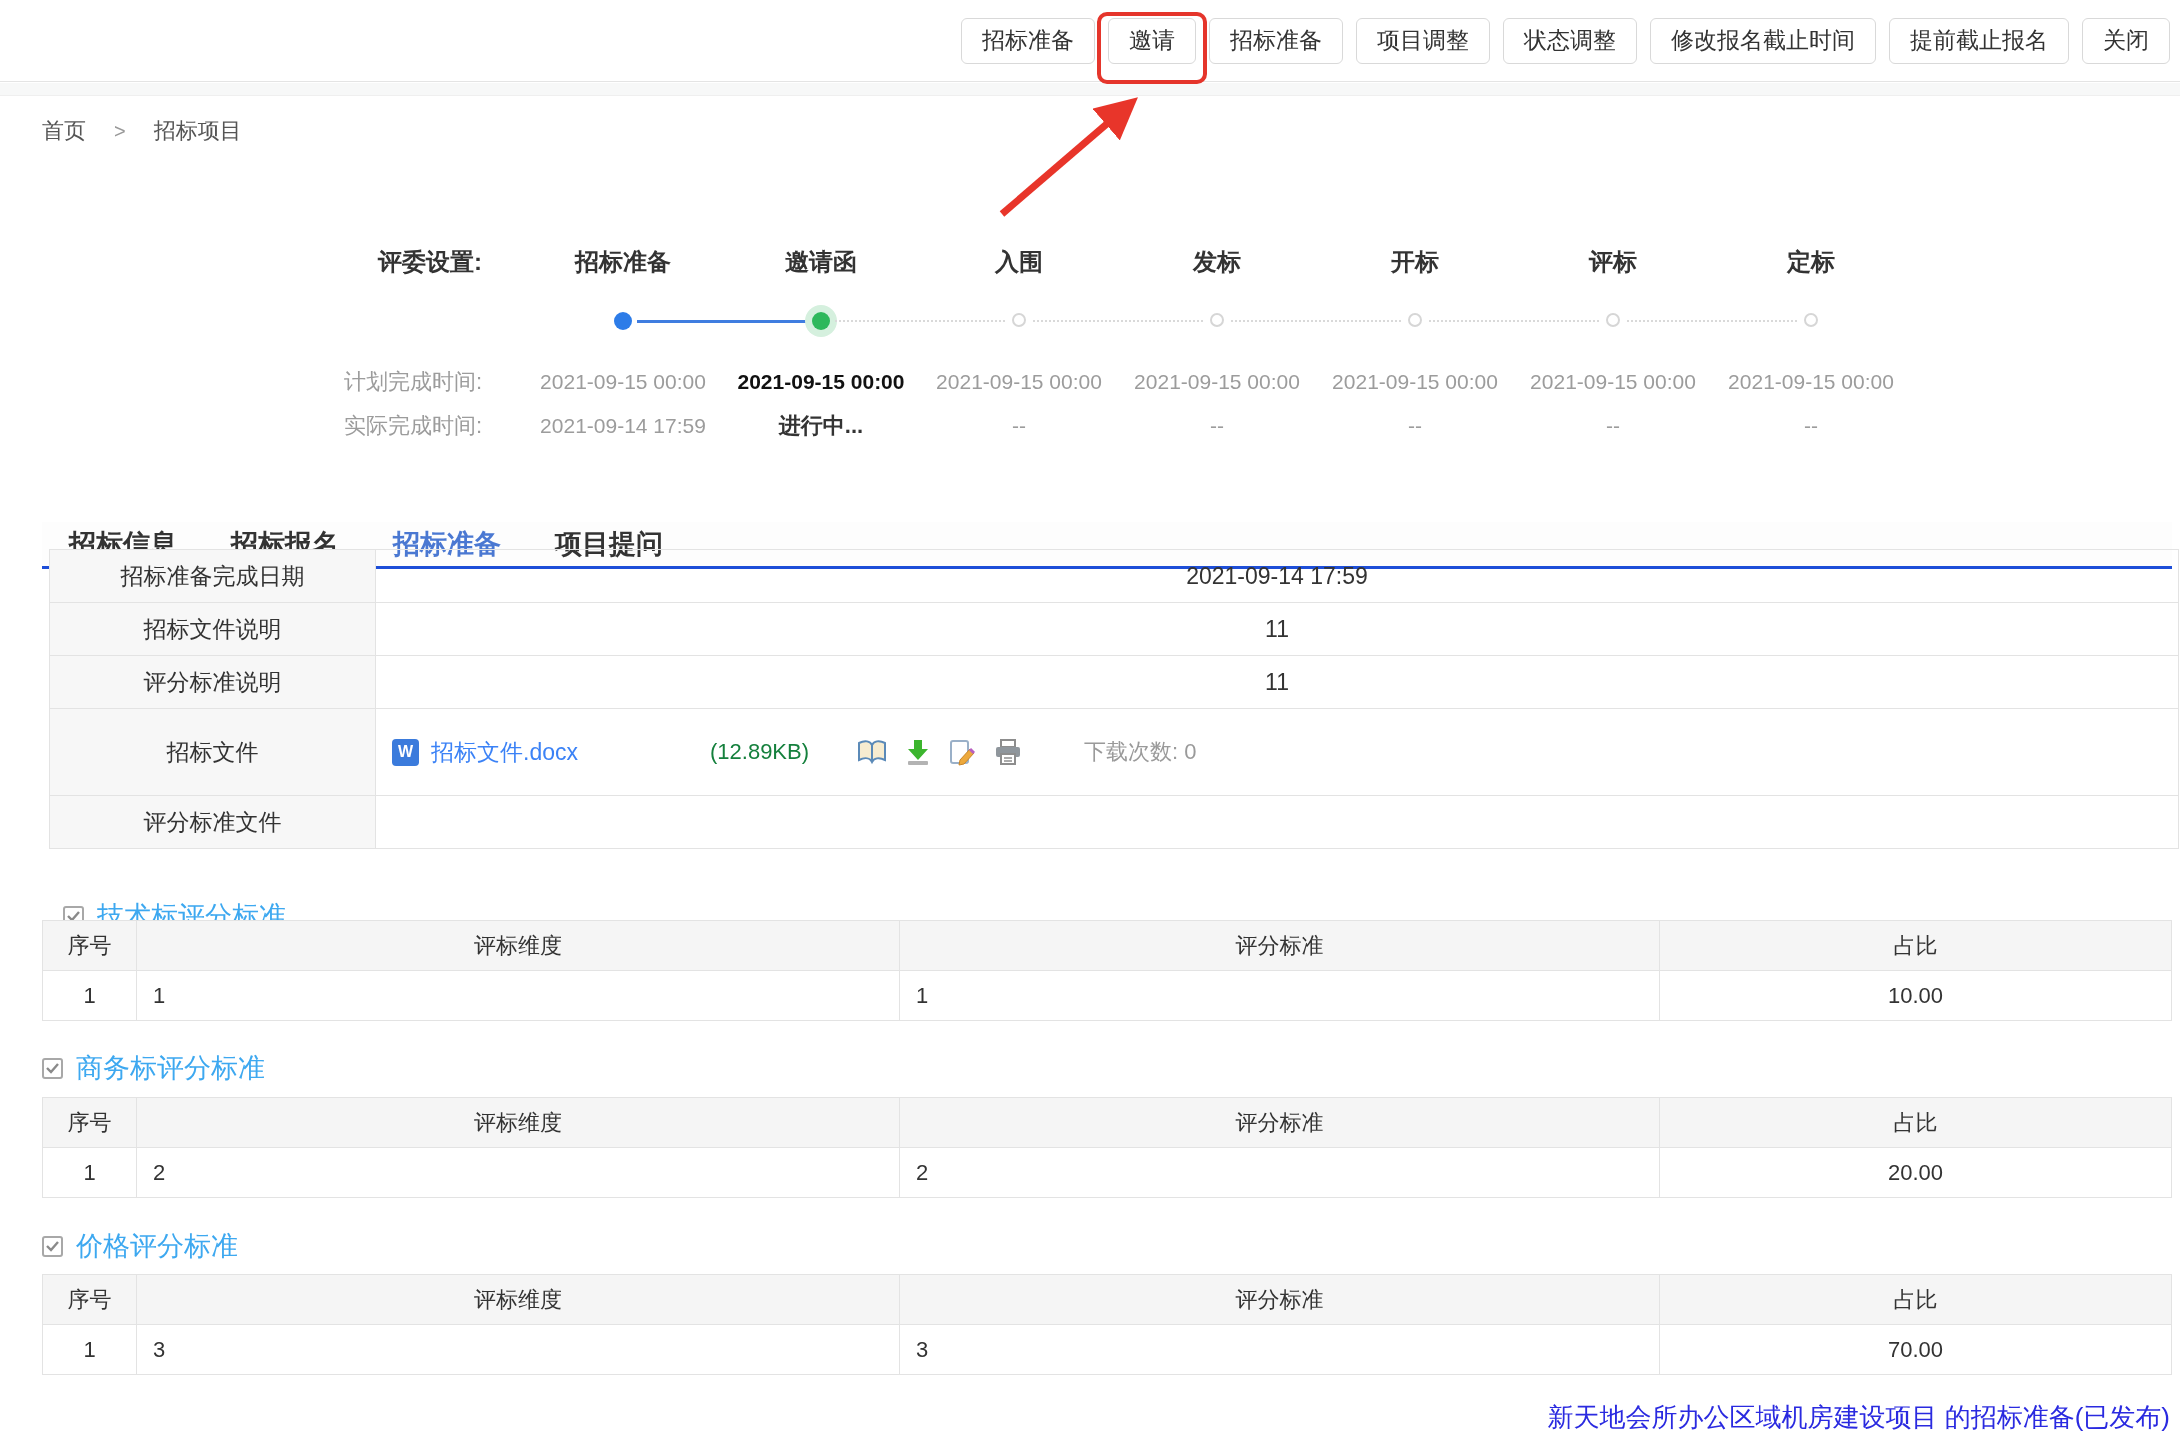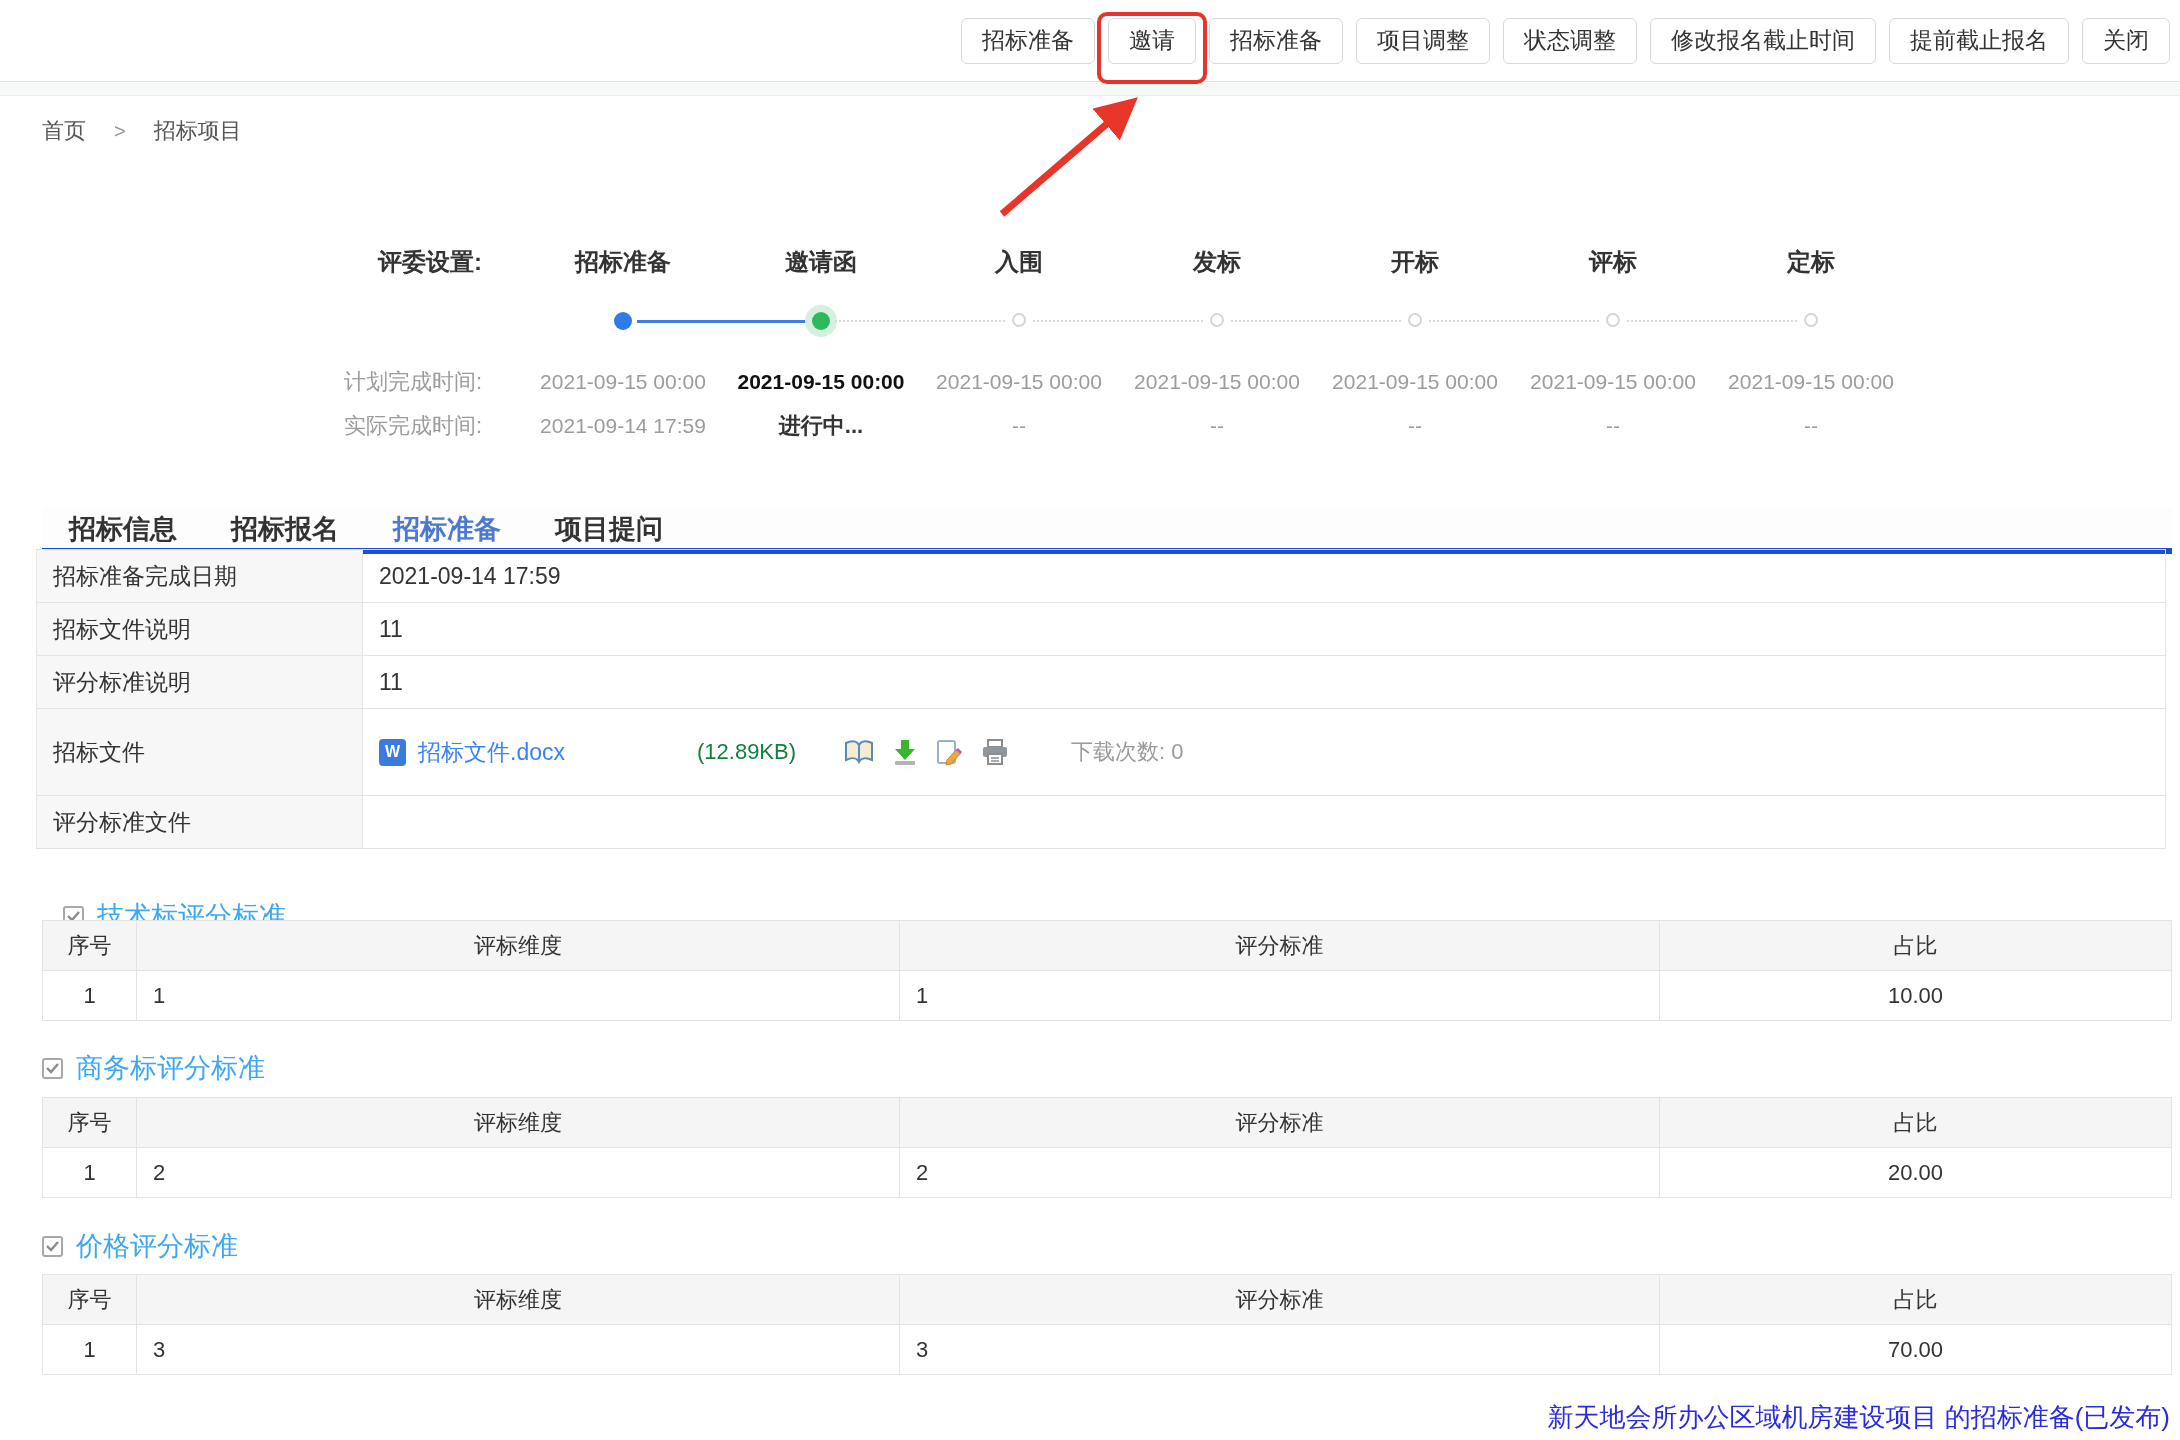--- a/index.html
+++ b/index.html
@@ -45,29 +45,29 @@
                  box-shadow:0 0 0 7px #d5f0de; }
   .dot-pending { top:29px; width:14px; height:14px; background:#fff; border:2px solid #d6d6d6; }
   .conn { position:absolute; top:36px; left:calc(50% + 14px); width:170px; }
   .conn-solid { border-top:3px solid #3f7de0; }
   .conn-dotted { border-top:2px dotted #d9d9d9; }
   .p-date { font-size:21px; color:#9c9c9c; line-height:44px; }
   .p-date-current { color:#111; font-weight:700; }
   .p-actual-current { color:#333; font-weight:600; font-size:22px; }
 
   
-  .tabs { position:absolute; left:42px; right:8px; top:507px; height:47px;
-          border-bottom:6px solid #1d4ed8; display:flex; background:#fdfdfd; }
+  .tabs { position:absolute; left:42px; right:8px; top:522px; height:47px;
+          border-bottom:3px solid #1d4ed8; display:flex; background:#fdfdfd; }
   .tab { padding:0 27px; font-size:27px; font-weight:600; color:#333; line-height:44px;
          cursor:pointer; white-space:nowrap; }
   .tab.active { color:#4a78d2; }
 
   
-  .details { position:absolute; left:36px; right:8px; top:549px;
-             border-collapse:collapse; width:2130px; table-layout:fixed; }
+  .details { position:absolute; left:49px; right:8px; top:549px;
+             border-collapse:collapse; width:2130px; table-layout:fixed;text-align:center; }
   .details td { border:1px solid #e3e3e3; font-size:23px; color:#333; padding:0 16px; }
   .details td.lbl { background:#f7f7f7; width:326px; }
   .details tr.h53 { height:53px; } .details tr.h87 { height:87px; }
   .filecell { display:flex; align-items:center; }
   .word-badge { width:27px; height:27px; border-radius:4px; background:#3b7bdc; color:#fff;
                 font-size:16px; font-weight:700; display:flex; align-items:center;
                 justify-content:center; flex:0 0 auto; }
   .file-link { color:#3b82f6; font-size:23px; margin-left:12px; cursor:pointer; }
   .file-size { color:#15803d; font-size:22px; margin-left:132px; }
   .file-icons { display:flex; align-items:center; gap:18px; margin-left:48px; }

